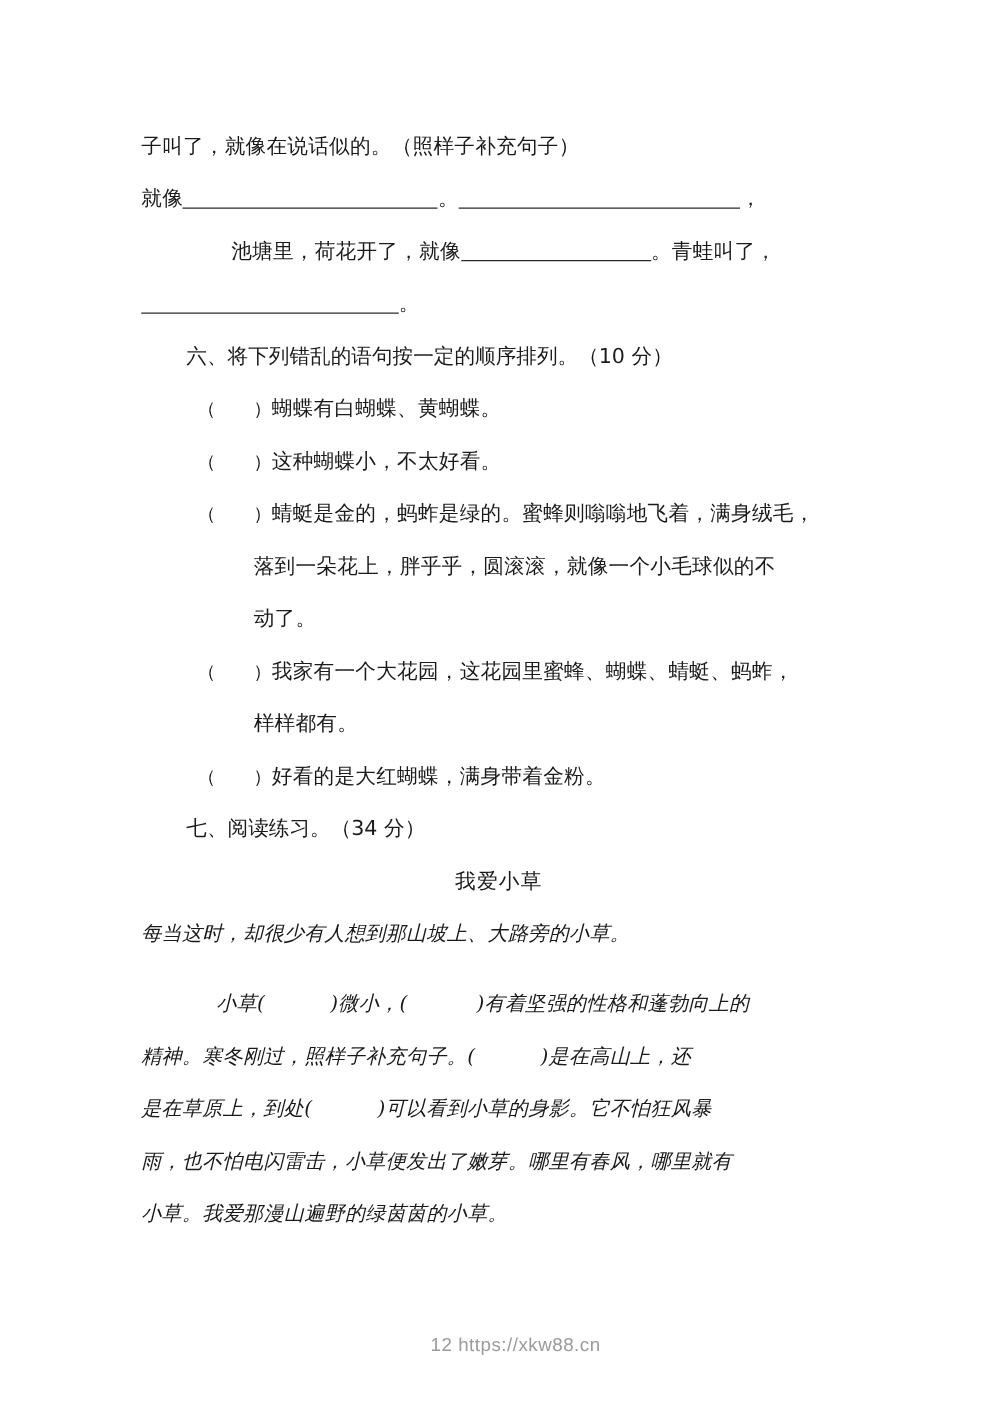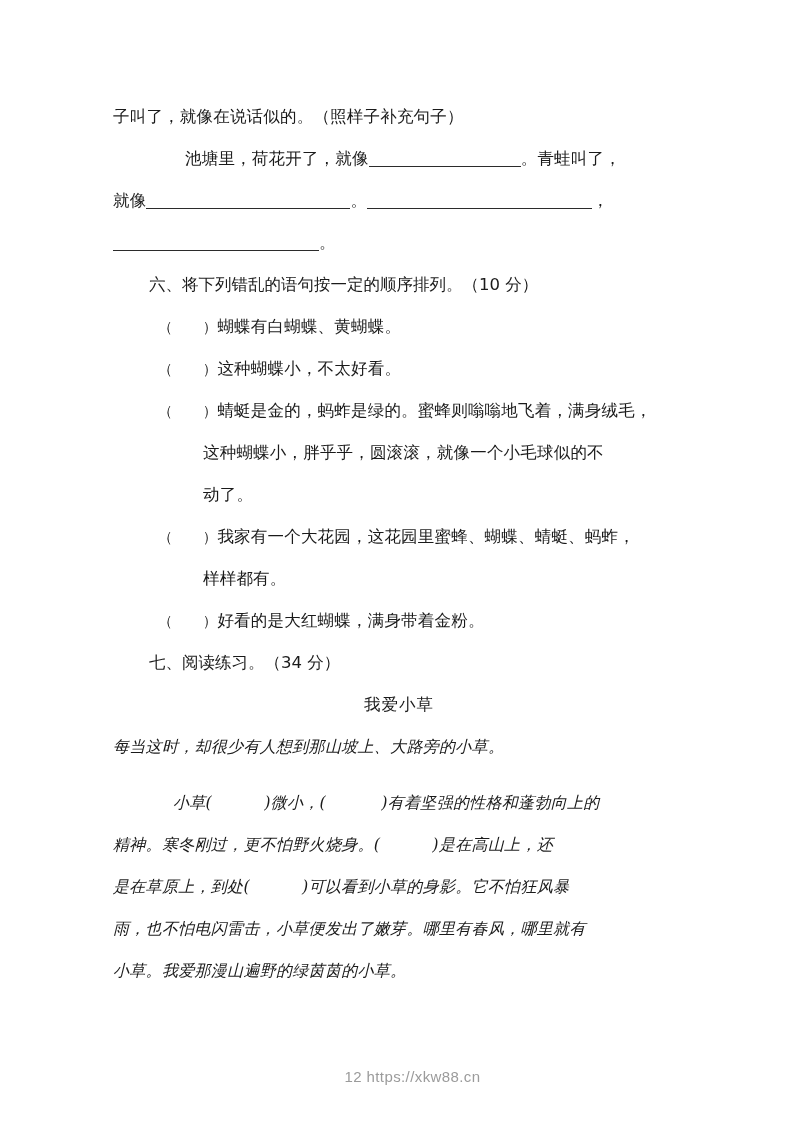--- a/index.html
+++ b/index.html
@@ -113,49 +113,49 @@
 <body>
 
 <div class="page">
 
   <div class="content">
 
     <div class="line hei">
       <span>子叫了，就像在说话似的。（照样子补充句子）</span>
     </div>
 
+    <div class="line hei">
+      <span>就像</span><span class="blank" style="width:204px"></span><span>。</span><span class="blank" style="width:225px"></span><span>，</span>
+    </div>
+
     <div class="line hei ind1">
       <span>池塘里，荷花开了，就像</span><span class="blank" style="width:152px"></span><span>。青蛙叫了，</span>
     </div>
 
     <div class="line hei">
-      <span>就像</span><span class="blank" style="width:204px"></span><span>。</span><span class="blank" style="width:225px"></span><span>，</span>
-    </div>
-
-    <div class="line hei">
       <span class="blank" style="width:206px"></span><span>。</span>
     </div>
 
     <div class="section-head hei">
       <span>六、将下列错乱的语句按一定的顺序排列。（10 分）</span>
     </div>
 
     <div class="line hei ind-list">
       <span class="small-paren">（</span><span class="gap" style="width:30px"></span><span class="small-paren">）</span><span>蝴蝶有白蝴蝶、黄蝴蝶。</span>
     </div>
 
     <div class="line hei ind-list">
       <span class="small-paren">（</span><span class="gap" style="width:30px"></span><span class="small-paren">）</span><span>这种蝴蝶小，不太好看。</span>
     </div>
 
     <div class="line hei ind-list">
       <span class="small-paren">（</span><span class="gap" style="width:30px"></span><span class="small-paren">）</span><span>蜻蜓是金的，蚂蚱是绿的。蜜蜂则嗡嗡地飞着，满身绒毛，</span>
     </div>
     <div class="line hei" style="padding-left:90px">
-      <span>这种蝴蝶小，胖乎乎，圆滚滚，就像一个小毛球似的不</span>
+      <span>落到一朵花上，胖乎乎，圆滚滚，就像一个小毛球似的不</span>
     </div>
     <div class="line hei" style="padding-left:90px">
       <span>动了。</span>
     </div>
 
     <div class="line hei ind-list">
       <span class="small-paren">（</span><span class="gap" style="width:30px"></span><span class="small-paren">）</span><span>我家有一个大花园，这花园里蜜蜂、蝴蝶、蜻蜓、蚂蚱，</span>
     </div>
     <div class="line hei" style="padding-left:90px">
       <span>样样都有。</span>
@@ -177,21 +177,21 @@
       <span>每当这时，却很少有人想到那山坡上、大路旁的小草。</span>
     </div>
 
     <div class="passage-line" style="height:14px;line-height:14px"></div>
 
     <div class="passage-line passage-indent">
       <span>小草(</span><span class="gap" style="width:52px"></span><span>)微小，(</span><span class="gap" style="width:55px"></span><span>)有着坚强的性格和蓬勃向上的</span>
     </div>
 
     <div class="passage-line">
-      <span>精神。寒冬刚过，更不怕野火烧身。(</span><span class="gap" style="width:52px"></span><span>)是在高山上，还</span>
+      <span>精神。寒冬刚过，照样子补充句子。(</span><span class="gap" style="width:52px"></span><span>)是在高山上，还</span>
     </div>
 
     <div class="passage-line">
       <span>是在草原上，到处(</span><span class="gap" style="width:52px"></span><span>)可以看到小草的身影。它不怕狂风暴</span>
     </div>
 
     <div class="passage-line">
       <span>雨，也不怕电闪雷击，小草便发出了嫩芽。哪里有春风，哪里就有</span>
     </div>
 

